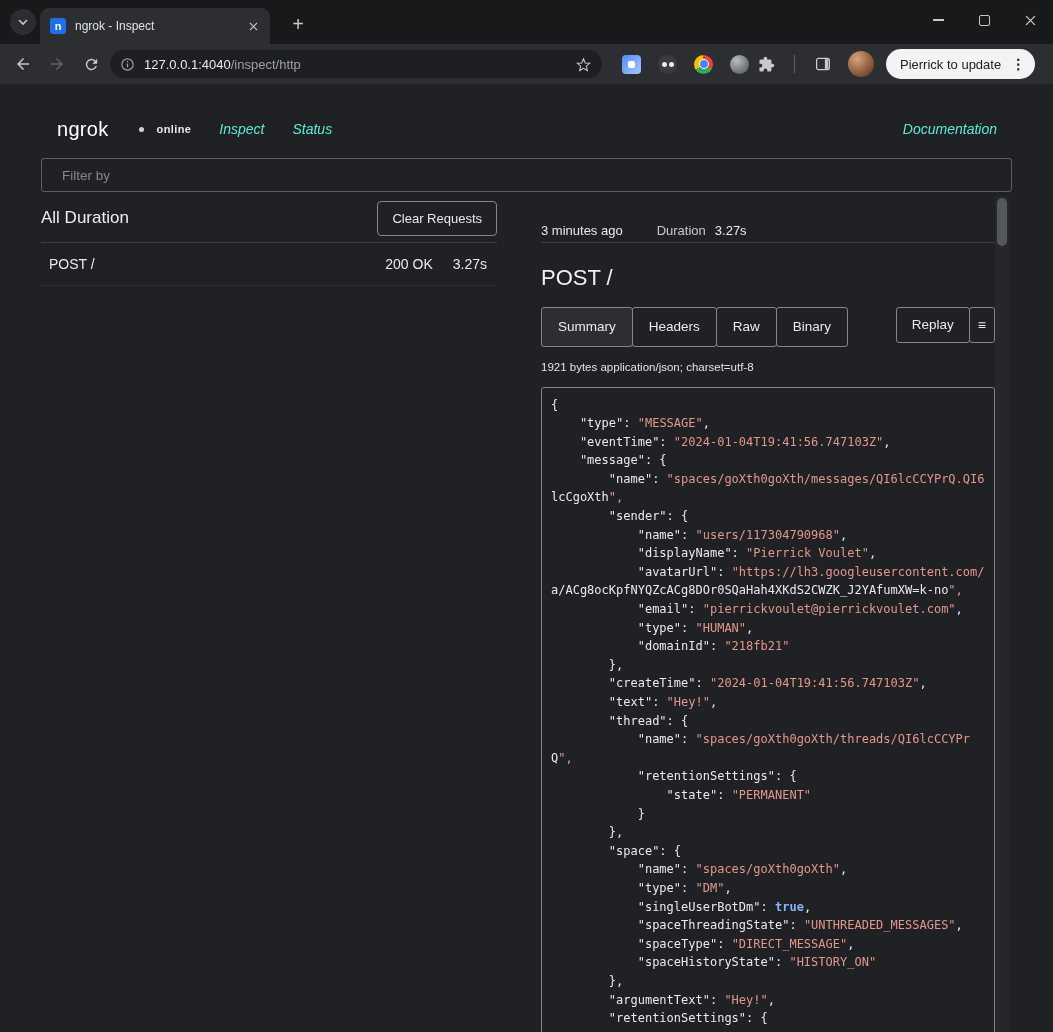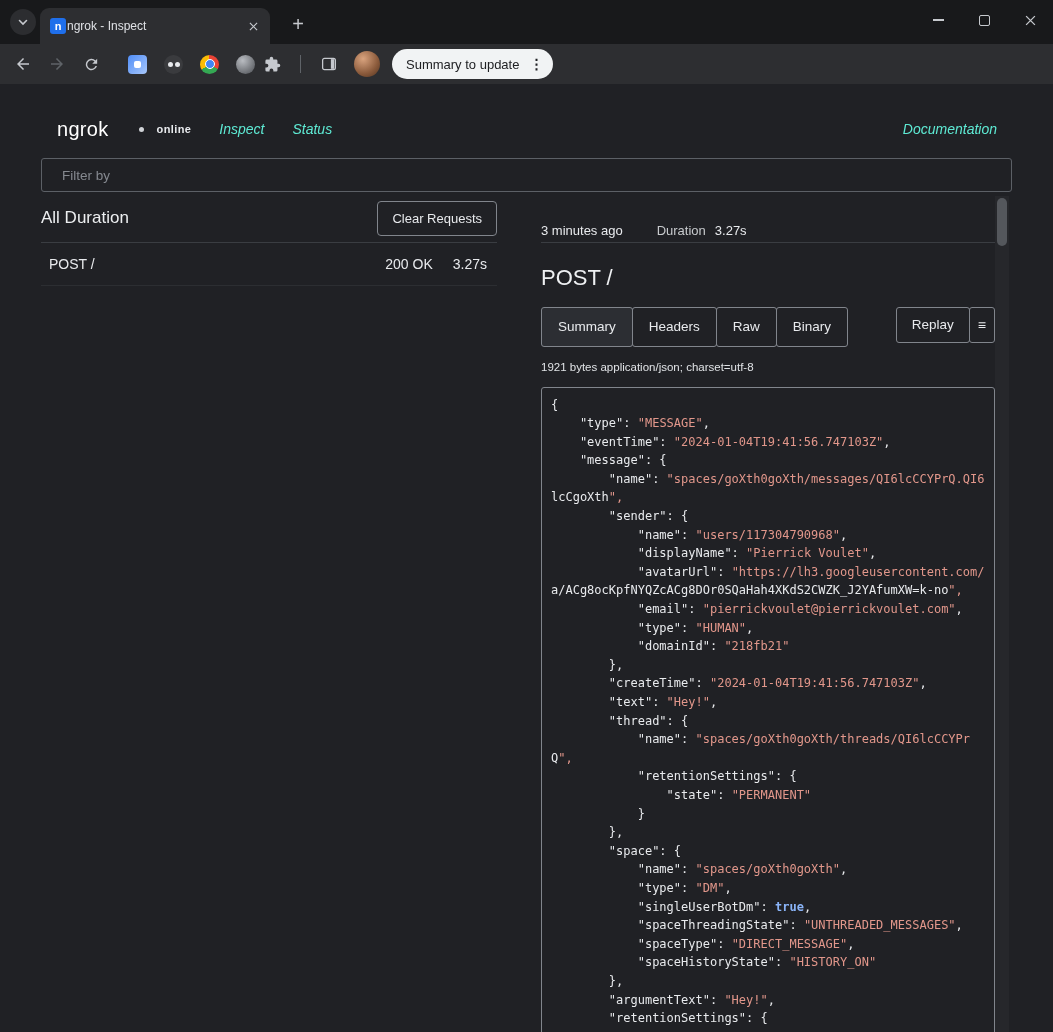--- a/index.html
+++ b/index.html
@@ -9,21 +9,21 @@
 
   
   .tabstrip{position:absolute;top:0;left:0;width:100%;height:44px;background:#18191b;}
   .tab-search{position:absolute;left:10px;top:9px;width:26px;height:26px;border-radius:50%;
               background:#2c2d30;border:none;display:flex;align-items:center;justify-content:center;}
   .tab{position:absolute;left:40px;top:8px;width:230px;height:36px;background:#2d2e31;
        border-radius:9px 9px 0 0;display:flex;align-items:center;padding:0 8px 0 10px;
        box-sizing:border-box;cursor:pointer;}
   .favicon{width:16px;height:16px;border-radius:3px;background:#1f6feb;color:#fff;
            font-size:11px;font-weight:bold;line-height:16px;text-align:center;flex:0 0 16px;}
-  .tab-title{margin-left:1px;font-size:12px;color:#dfe1e5;flex:1;white-space:nowrap;overflow:hidden;}
+  .tab-title{margin-left:9px;font-size:12px;color:#dfe1e5;flex:1;white-space:nowrap;overflow:hidden;}
   .tab-close{width:18px;height:18px;border-radius:50%;background:transparent;border:none;
              display:flex;align-items:center;justify-content:center;padding:0;}
   .newtab{position:absolute;left:284px;top:10px;width:28px;height:28px;background:transparent;
           border:none;color:#c6c9ce;font-size:20px;line-height:26px;padding:0;}
   .wincontrols{position:absolute;right:0;top:0;height:40px;display:flex;}
   .wincontrols button{width:46px;height:40px;background:transparent;border:none;
                       display:flex;align-items:center;justify-content:center;}
   .min-glyph{width:11px;height:1.5px;background:#c6c9ce;display:block;}
   .max-glyph{width:9px;height:9px;border:1.5px solid #c6c9ce;border-radius:2px;display:block;}
 
@@ -152,20 +152,35 @@
     <button class="tb">
       <svg width="18" height="18" viewBox="0 0 24 24">
           <path d="M4 11h12.2l-5.6-5.6L12 4l8 8-8 8-1.4-1.4 5.6-5.6H4z" fill="#5f6368"></path>
         </svg>
     </button>
     <button class="tb">
       <svg width="17" height="17" viewBox="0 0 24 24">
           <path d="M17.65 6.35A8 8 0 1 0 19.73 14h-2.08a6 6 0 1 1-1.41-6.24L13 11h7V4z" fill="#c6c9ce"></path>
         </svg>
     </button>
+    <div class="omnibox">
+      <button class="ob-btn">
+        <svg width="15" height="15" viewBox="0 0 24 24">
+            <circle cx="12" cy="12" r="9" fill="none" stroke="#9aa0a6" stroke-width="1.8"></circle>
+            <rect x="11" y="10.5" width="2" height="6" fill="#9aa0a6"></rect>
+            <rect x="11" y="6.5" width="2" height="2" fill="#9aa0a6"></rect>
+          </svg>
+      </button>
+      <span class="url"><span>127.0.0.1:4040</span><span class="url-path">/inspect/http</span></span>
+      <button class="ob-btn">
+        <svg width="17" height="17" viewBox="0 0 24 24">
+            <path d="M12 17.3l-5.4 3.3 1.4-6.2-4.8-4.1 6.3-.5L12 4l2.5 5.8 6.3.5-4.8 4.1 1.4 6.2z" fill="none" stroke="#c6c9ce" stroke-width="1.5"></path>
+          </svg>
+      </button>
+    </div>
     <div class="ext-icons">
       <button class="ext-btn">
           <span class="ext-sq">
             <span class="dotw"></span>
           </span>
         </button>
       <button class="ext-btn">
           <span class="ext-goggles">
             <i></i>
             <i></i>
@@ -185,21 +200,21 @@
     </button>
     <div class="vsep"></div>
     <button class="tb">
       <svg width="18" height="18" viewBox="0 0 24 24">
           <rect x="3.5" y="4.5" width="17" height="15" rx="2.5" fill="none" stroke="#c6c9ce" stroke-width="1.7"></rect>
           <path d="M14.5 5.5h4.5v13h-4.5z" fill="#c6c9ce"></path>
         </svg>
     </button>
     <button class="avatar"></button>
     <button class="relaunch">
-      <span>Summary to update</span>
+      <span>Pierrick to update</span>
       <span class="kebab">⋮</span>
     </button>
   </div>
 
   <div class="page">
     <div class="nav">
       <span class="brand">ngrok</span>
       <span class="dot"></span>
       <span class="online">online</span>
       <a class="navlink">Inspect</a>

